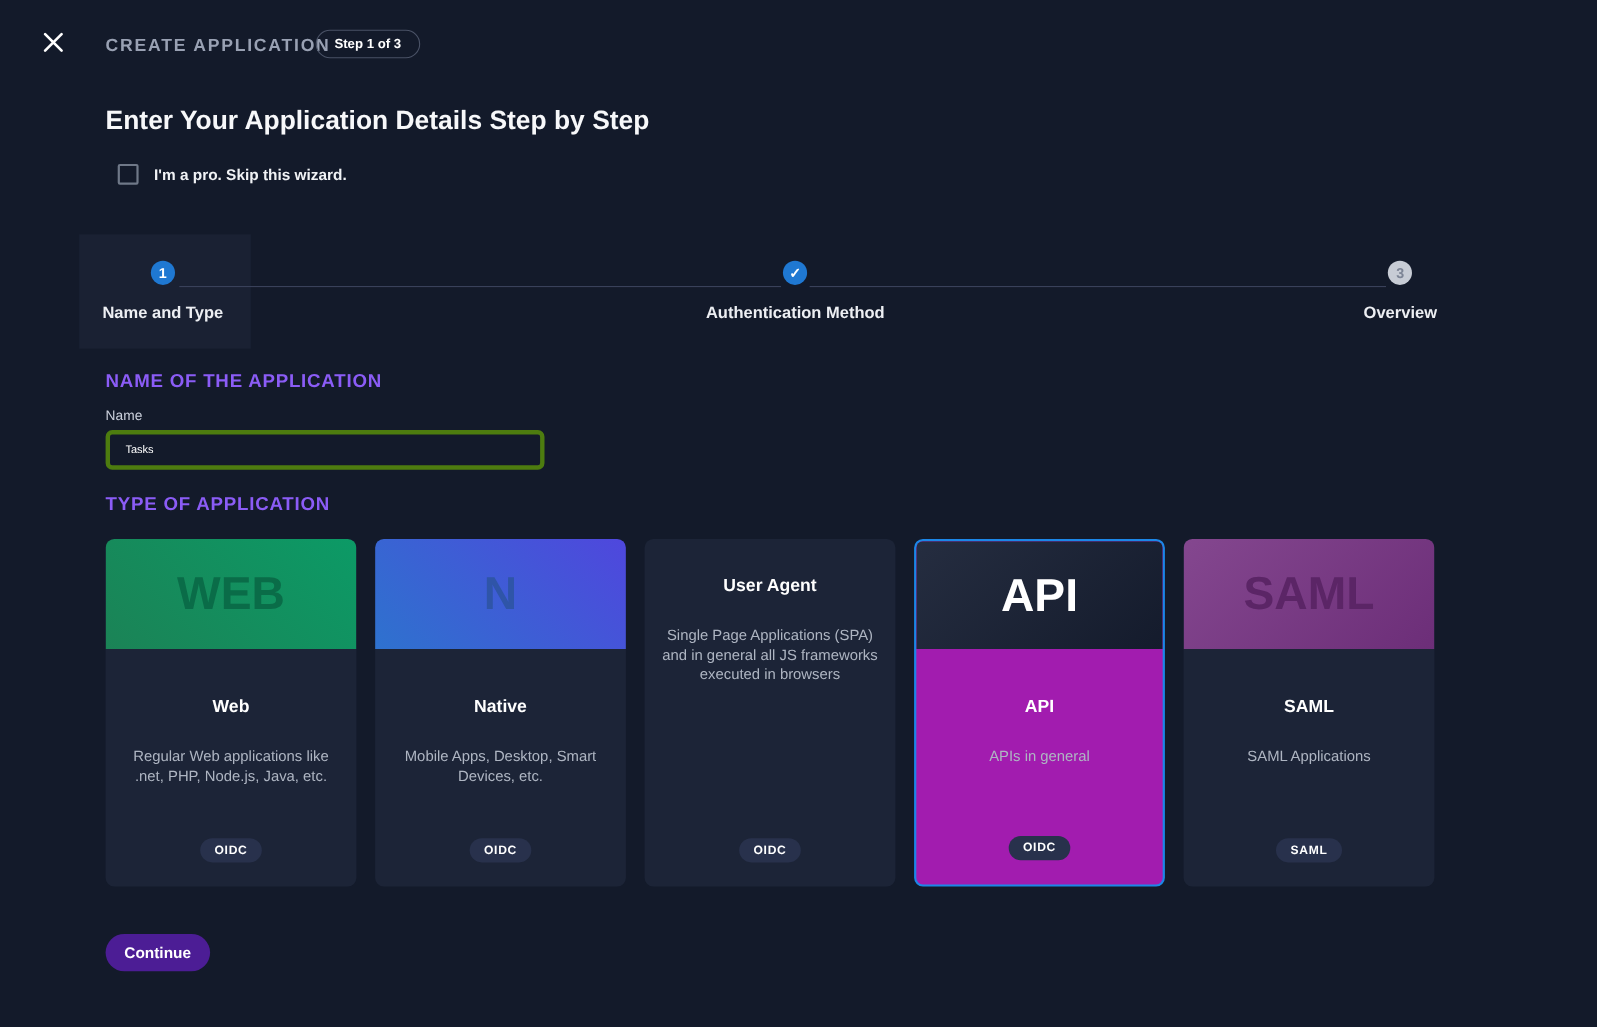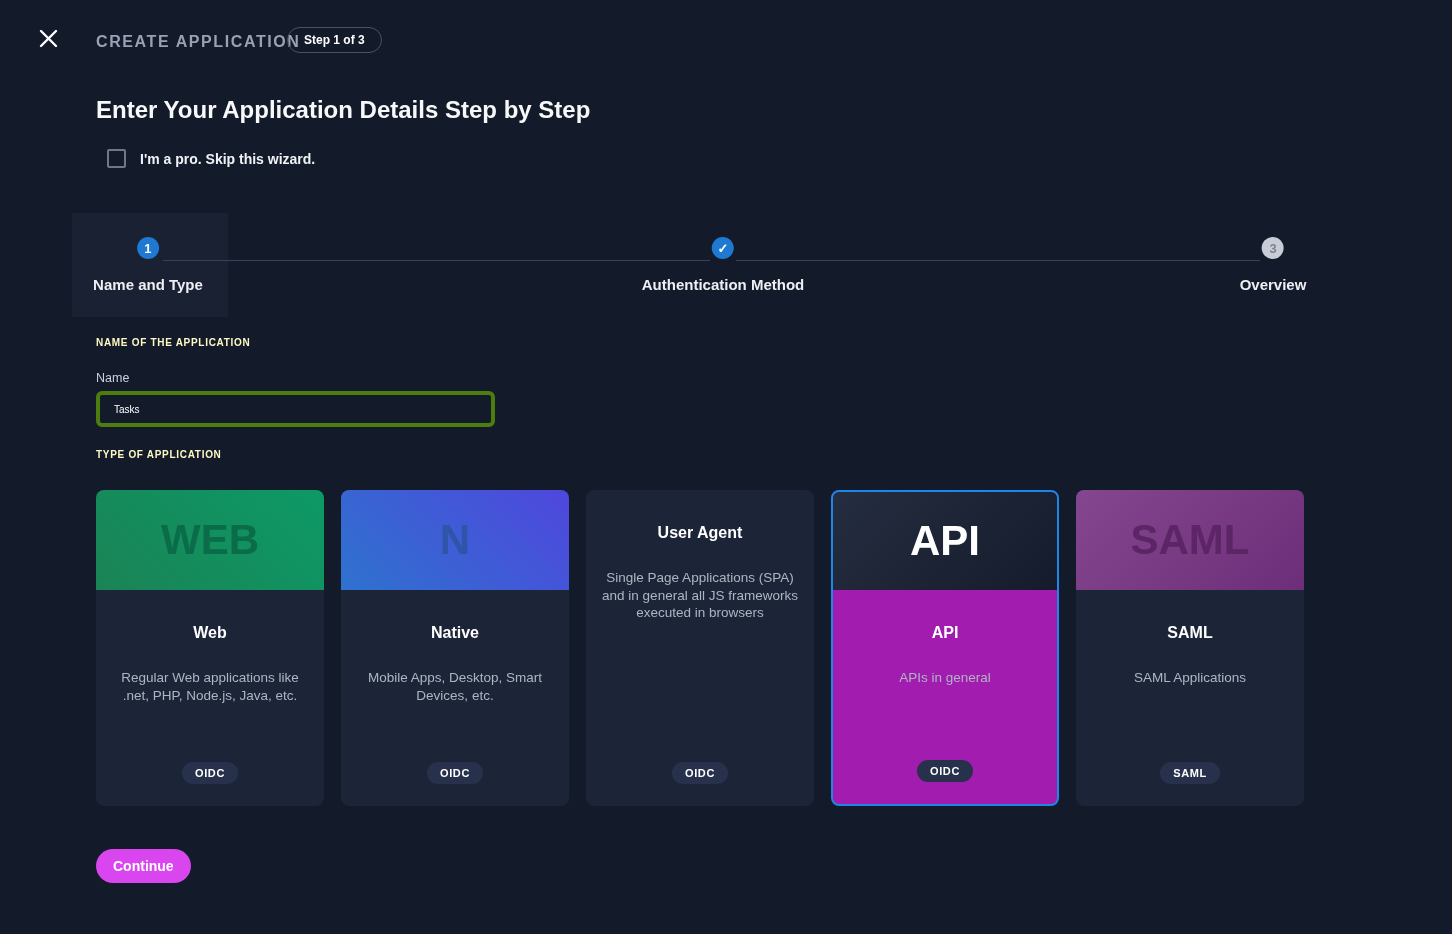--- a/index.html
+++ b/index.html
@@ -72,21 +72,21 @@
   .step.active .step-indicator,
   .step.complete .step-indicator { background:#1F78D2; color:#FFFFFF; }
   .step.upcoming .step-indicator { background:#C7CCD5; color:#7C8495; }
   .step-label {
     margin-top:17px; font-size:15px; font-weight:600; color:#EDEFF3;
   }
 
   
   .section-heading {
     position:absolute; left:96px;
-    font-size:10px; font-weight:700; letter-spacing:.7px; color:#fef9c3;
+    font-size:17px; font-weight:700; letter-spacing:.7px; color:#8b5cf6;
   }
   .heading-name { top:337px; }
   .heading-type { top:449px; }
   .name-field-label {
     position:absolute; left:96px; top:371px;
     font-size:12.5px; color:#CBD0DC;
   }
   .name-input {
     position:absolute; left:96px; top:391px;
     width:399px; height:36px;
@@ -99,20 +99,21 @@
   .cards-row {
     position:absolute; left:96px; top:490px;
     display:flex; gap:17px;
   }
   .type-card {
     width:228px; height:316px;
     background:#1C2437; border-radius:8px;
     overflow:hidden; cursor:pointer;
     display:flex; flex-direction:column;
     position:relative;
+    gap:10px;
   }
   .type-card.selected {
     border:2px solid #1C87E8;
     background:#a21caf;
   }
   .card-banner {
     height:100px; flex:0 0 100px;
     display:flex; align-items:center; justify-content:center;
     font-size:42px; font-weight:700;
   }
@@ -130,21 +131,21 @@
     margin-top:auto;
     background:#28314C; border-radius:12px;
     padding:5px 13px;
     font-size:11px; font-weight:700; letter-spacing:.6px; color:#FFFFFF;
   }
 
   
   .continue-btn {
     position:absolute; left:96px; top:849px;
     height:34px; padding:0 17px;
-    background:#d946ef; border:none; border-radius:17px;
+    background:#4c1d95; border:none; border-radius:17px;
     color:#FFFFFF; font-size:14px; font-weight:600; font-family:inherit;
     cursor:pointer;
   }
 </style>
 </head>
 <body>
 
 <button class="close-btn">
   <span>
     <svg width="19" height="19" viewBox="0 0 19 19">

